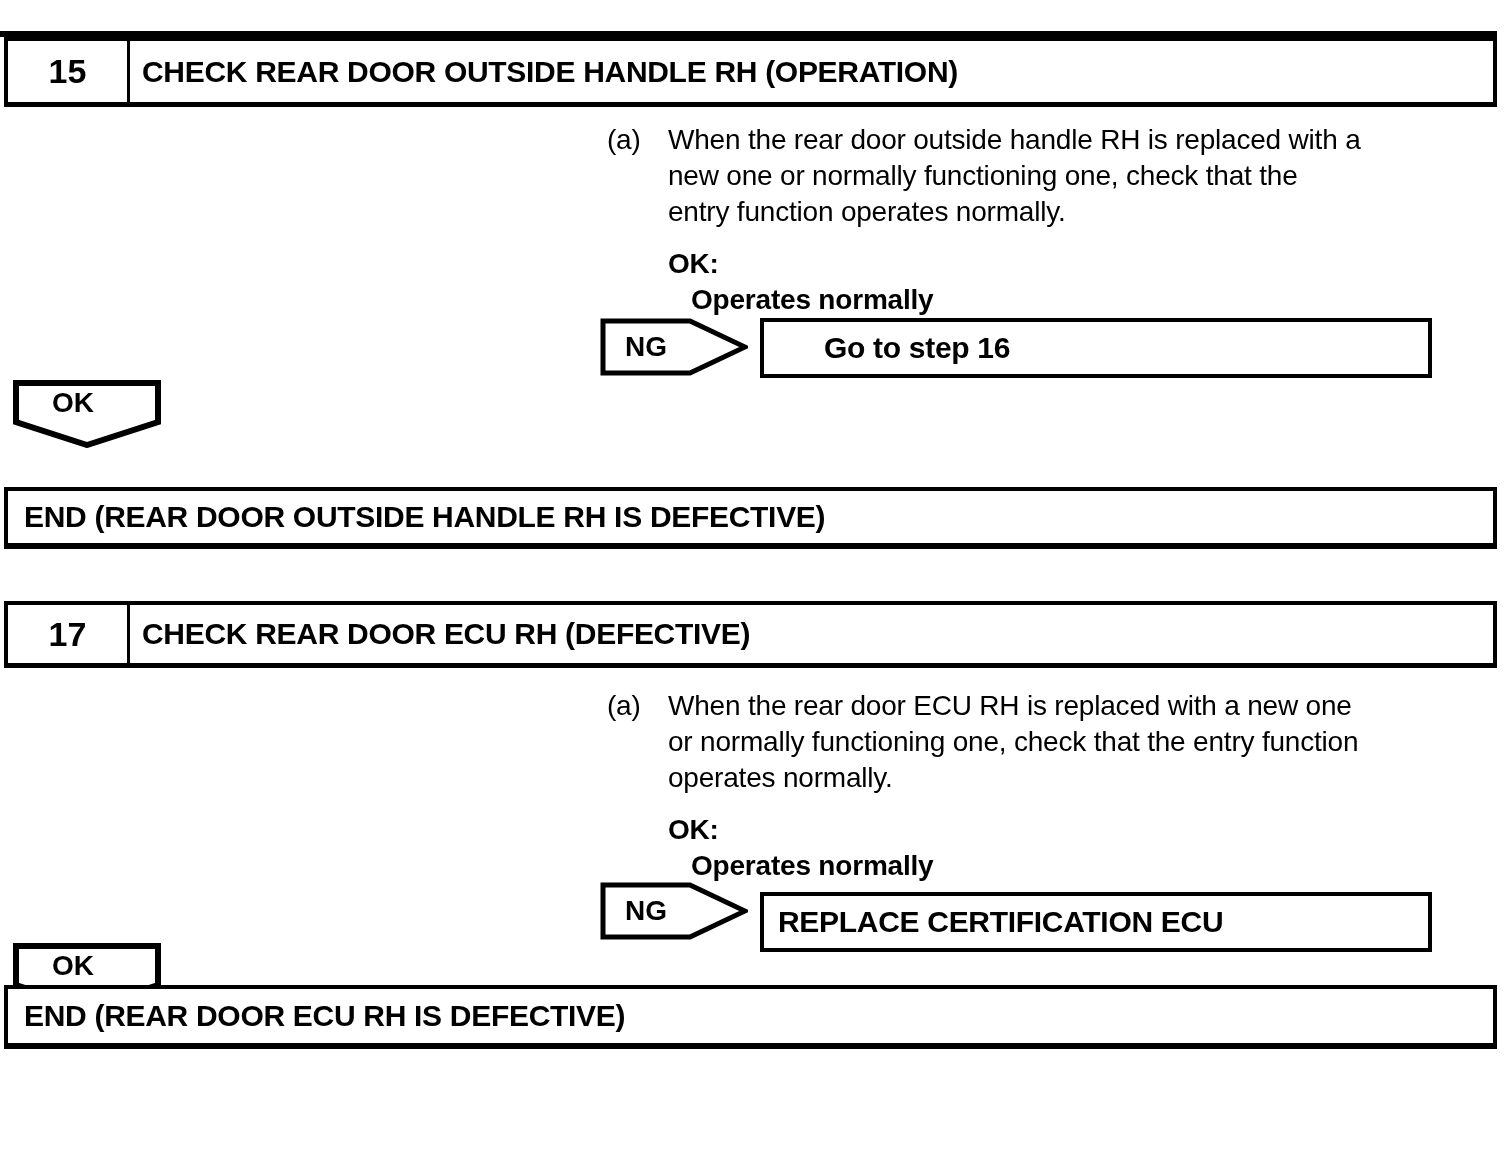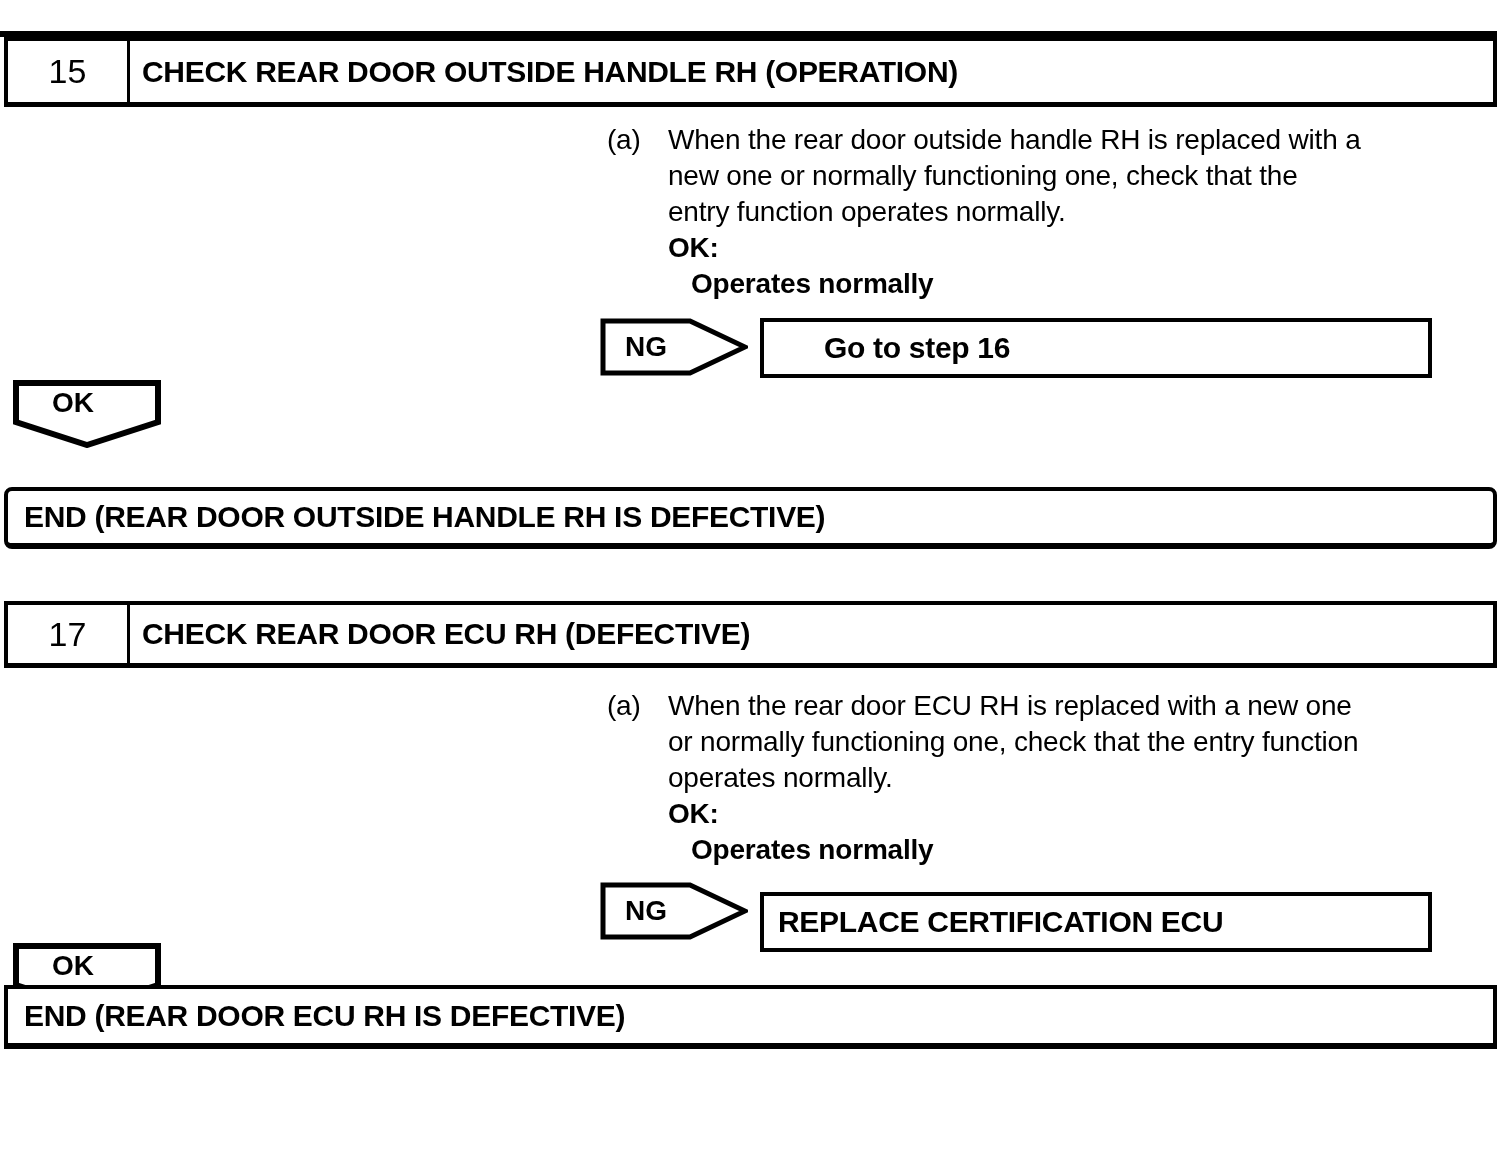--- a/index.html
+++ b/index.html
@@ -30,21 +30,21 @@
     background: #fff;
   }
   #hdr15 { top: 37px; height: 70px; }
   #hdr16 { top: 601px; height: 67px; }
 
   .num-cell {
     box-sizing: border-box;
     flex: 0 0 122px;
     border-right: 3px solid #000;
     display: flex; align-items: center; justify-content: center;
-    font-weight: 400; font-size: 34px;
+    font-weight: 700; font-size: 34px;
   }
   .title-cell {
     flex: 1;
     display: flex; align-items: center;
     padding-left: 12px;
     font-weight: 700; font-size: 30px;
     letter-spacing: -0.3px;
     white-space: nowrap;
     border-radius: 20px;
   }
@@ -53,21 +53,21 @@
     position: absolute;
     left: 607px; width: 845px;
     font-size: 28px; line-height: 36px;
     letter-spacing: -0.2px;
   }
   #body15 { top: 122px; }
   #body16 { top: 688px; }
   .item-row { display: flex; }
   .item-label { flex: 0 0 61px; }
   .item-text { white-space: pre-line; }
-  .ok-head  { font-weight: 700; margin-left: 61px; }
+  .ok-head  { font-weight: 700; margin-left: 61px; margin-top: 16px; }
   .ok-cond  { font-weight: 700; margin-left: 84px; }
 
   .ng-wrap {
     position: absolute;
     left: 600px; width: 148px; height: 58px;
   }
   #ng15 { top: 318px; }
   #ng16 { top: 882px; }
   .ng-wrap svg { position: absolute; left: 0; top: 0; }
   .ng-label {
@@ -111,21 +111,21 @@
     left: 4px; width: 1493px;
     border: 4px solid #000;
     border-bottom-width: 6px;
     display: flex; align-items: center;
     padding-left: 16px;
     font-weight: 700; font-size: 30px;
     letter-spacing: -0.3px;
     background: #fff;
     white-space: nowrap;
   }
-  #end15 { top: 487px; height: 62px; border-radius: 8px; }
+  #end15 { top: 487px; height: 62px; }
   #end16 { top: 985px; height: 64px; }
 </style>
 </head>
 <body>
 
 <div id="canvas">
 
   <div class="top-rule"></div>
 
   <div class="hdr" id="hdr15">

